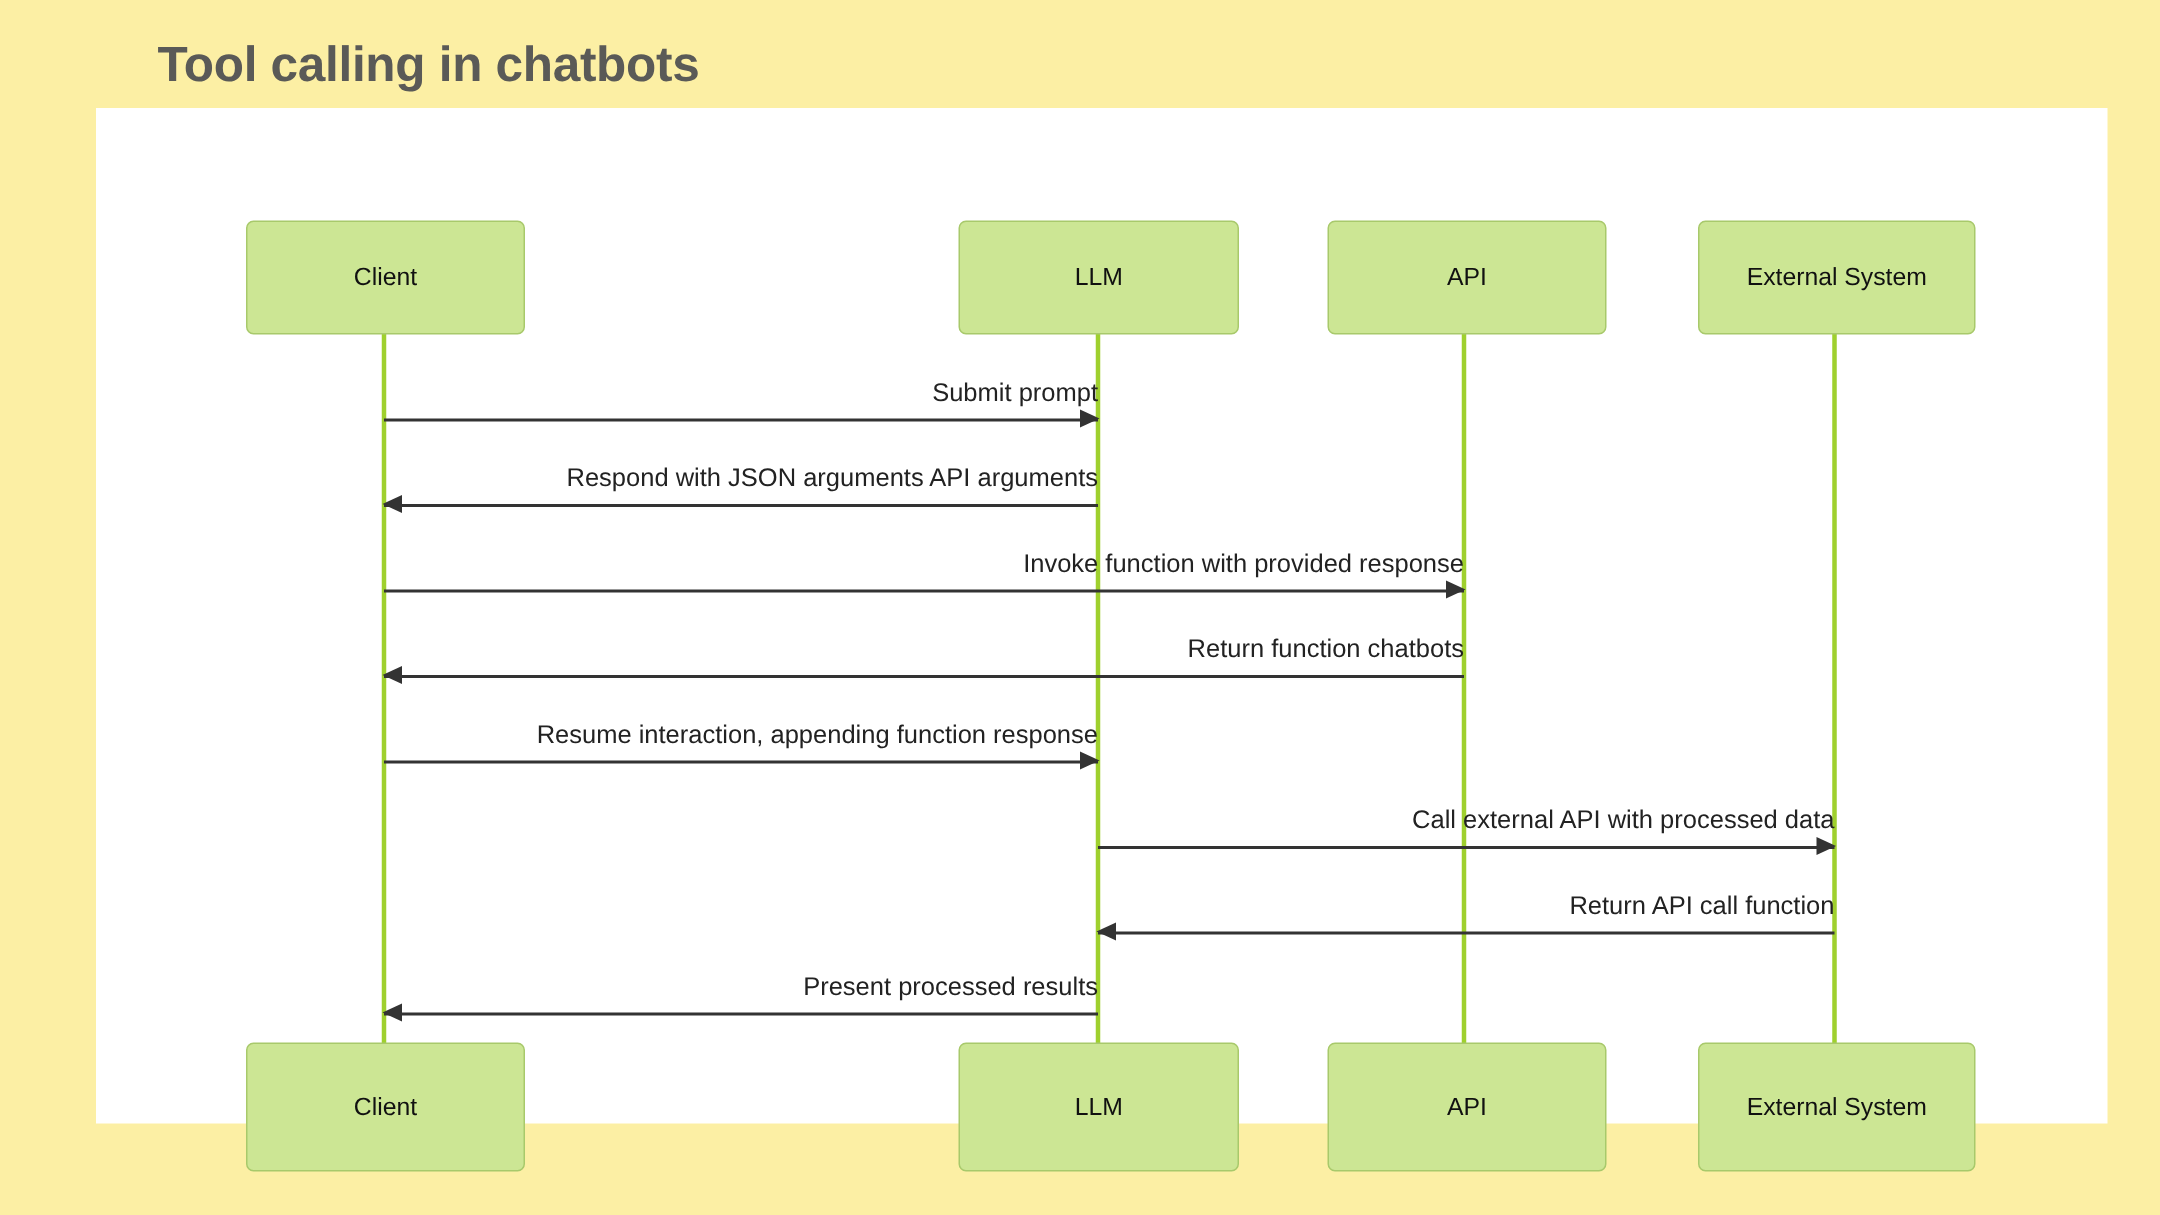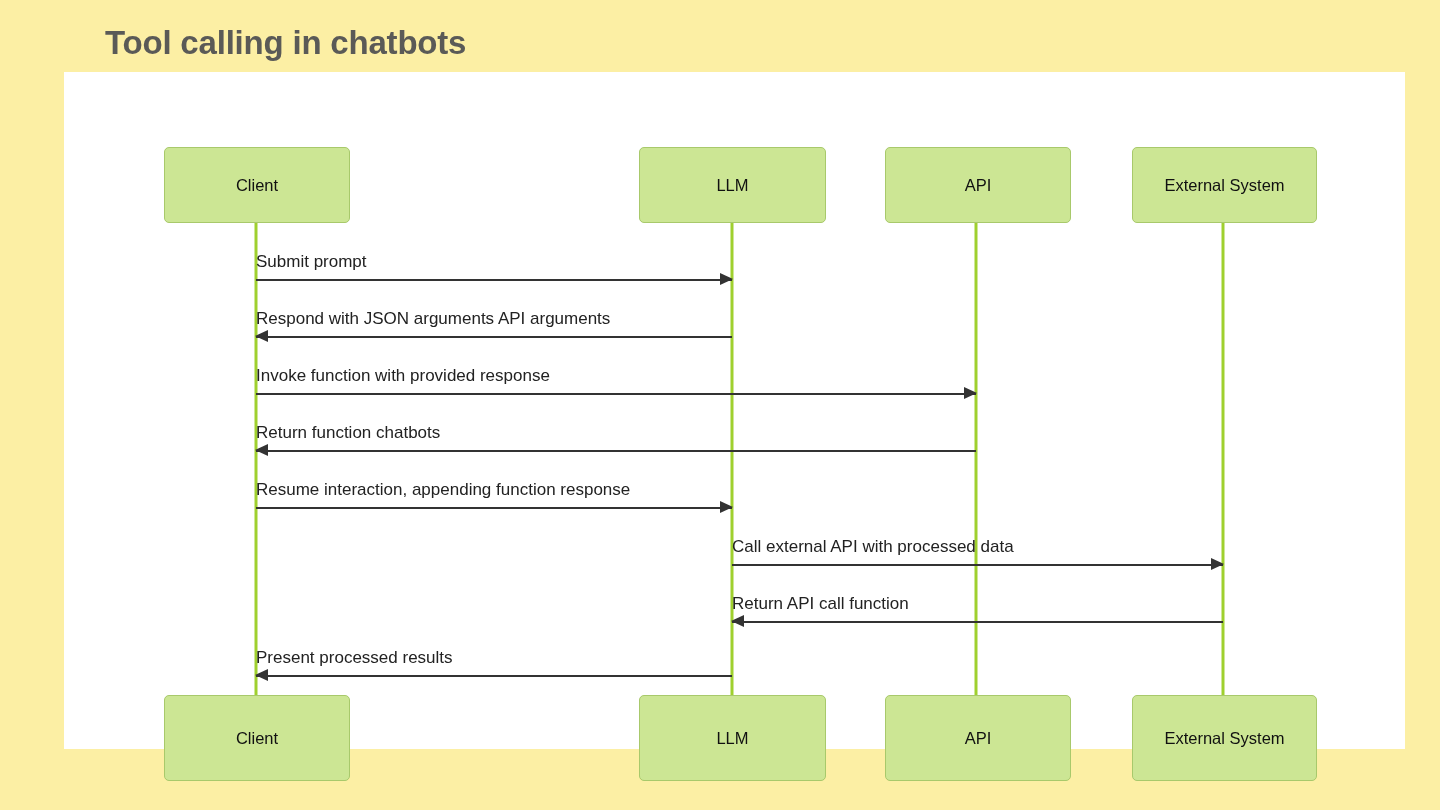--- a/index.html
+++ b/index.html
@@ -97,21 +97,21 @@
     border-left: 13px solid #333333;
   }
   .msg-head.left {
     left: -1px;
     border-right: 13px solid #333333;
   }
   .msg-label {
     position: absolute;
     bottom: 7px;
     width: 100%;
-    text-align: left;
+    text-align: right;
     font-size: 17px;
     color: #222222;
     white-space: nowrap;
     line-height: 1.1;
   }
 </style>
 </head>
 <body>
 
 <div class="slide">

